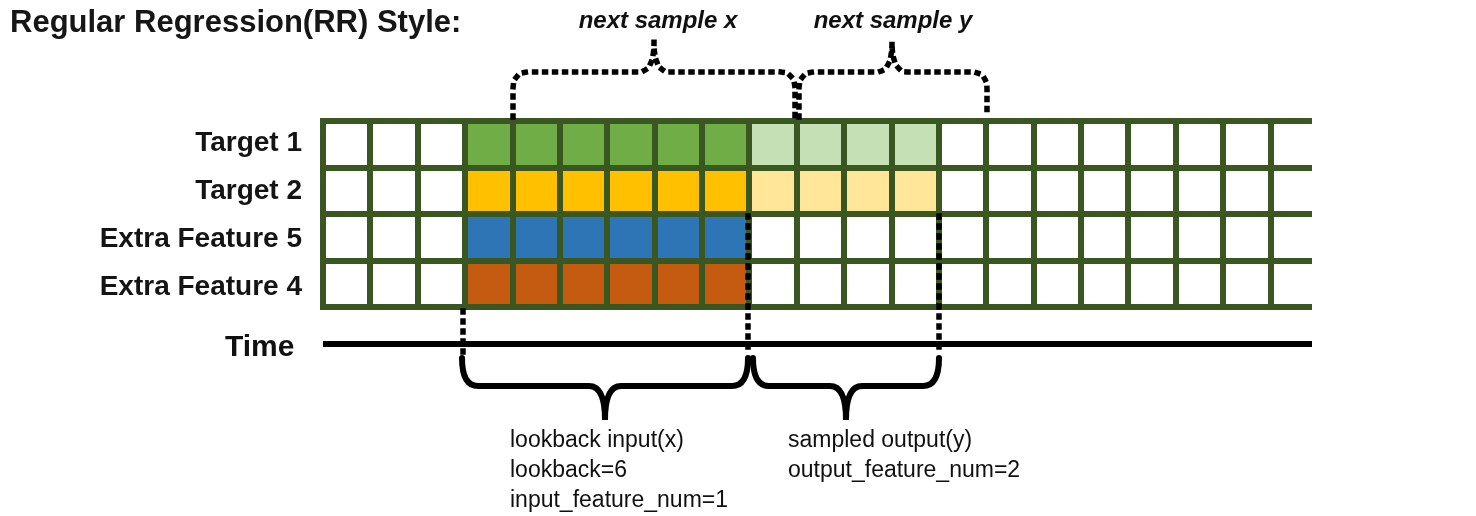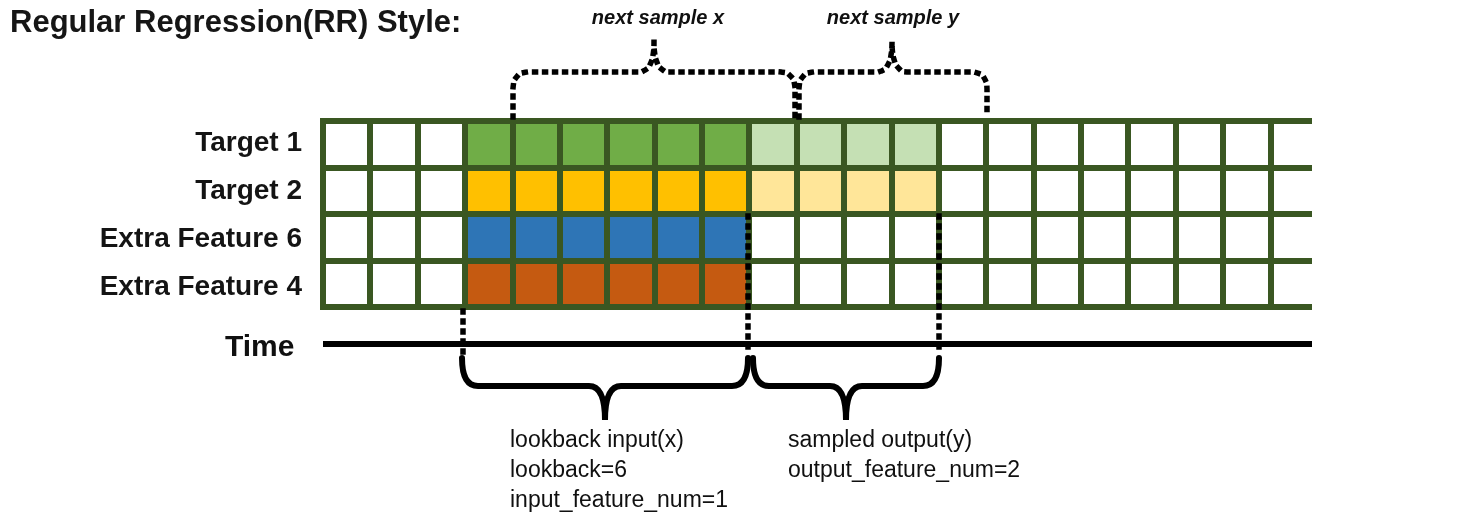--- a/index.html
+++ b/index.html
@@ -19,21 +19,21 @@
     top: 4px;
     font-size: 31px;
     font-weight: 700;
     letter-spacing: 0px;
     color: #161616;
   }
   .top-ann {
     position: absolute;
     top: 6px;
     transform: translateX(-50%);
-    font-size: 20px;
+    font-size: 24px;
     font-style: italic;
     font-weight: 700;
     color: #101010;
     white-space: nowrap;
   }
   .top-ann.next-x { left: 658px; }
   .top-ann.next-y { left: 893px; }
 
   .row-labels {
     position: absolute;
@@ -105,21 +105,21 @@
 <div class="canvas">
 
   <div class="page-title">Regular Regression(RR) Style:</div>
 
   <div class="top-ann next-x">next sample x</div>
   <div class="top-ann next-y">next sample y</div>
 
   <div class="row-labels">
     <div class="row-label">Target 1</div>
     <div class="row-label">Target 2</div>
-    <div class="row-label">Extra Feature 6</div>
+    <div class="row-label">Extra Feature 5</div>
     <div class="row-label">Extra Feature 4</div>
   </div>
 
   <div class="sample-grid" style="grid-template-columns: repeat(24, 1fr); background: rgb(58, 87, 34);">
       <div class="cell" style="background: rgb(255, 255, 255);"></div>
       <div class="cell" style="background: rgb(255, 255, 255);"></div>
       <div class="cell" style="background: rgb(255, 255, 255);"></div>
       <div class="cell" style="background: rgb(112, 173, 71);"></div>
       <div class="cell" style="background: rgb(112, 173, 71);"></div>
       <div class="cell" style="background: rgb(112, 173, 71);"></div>

